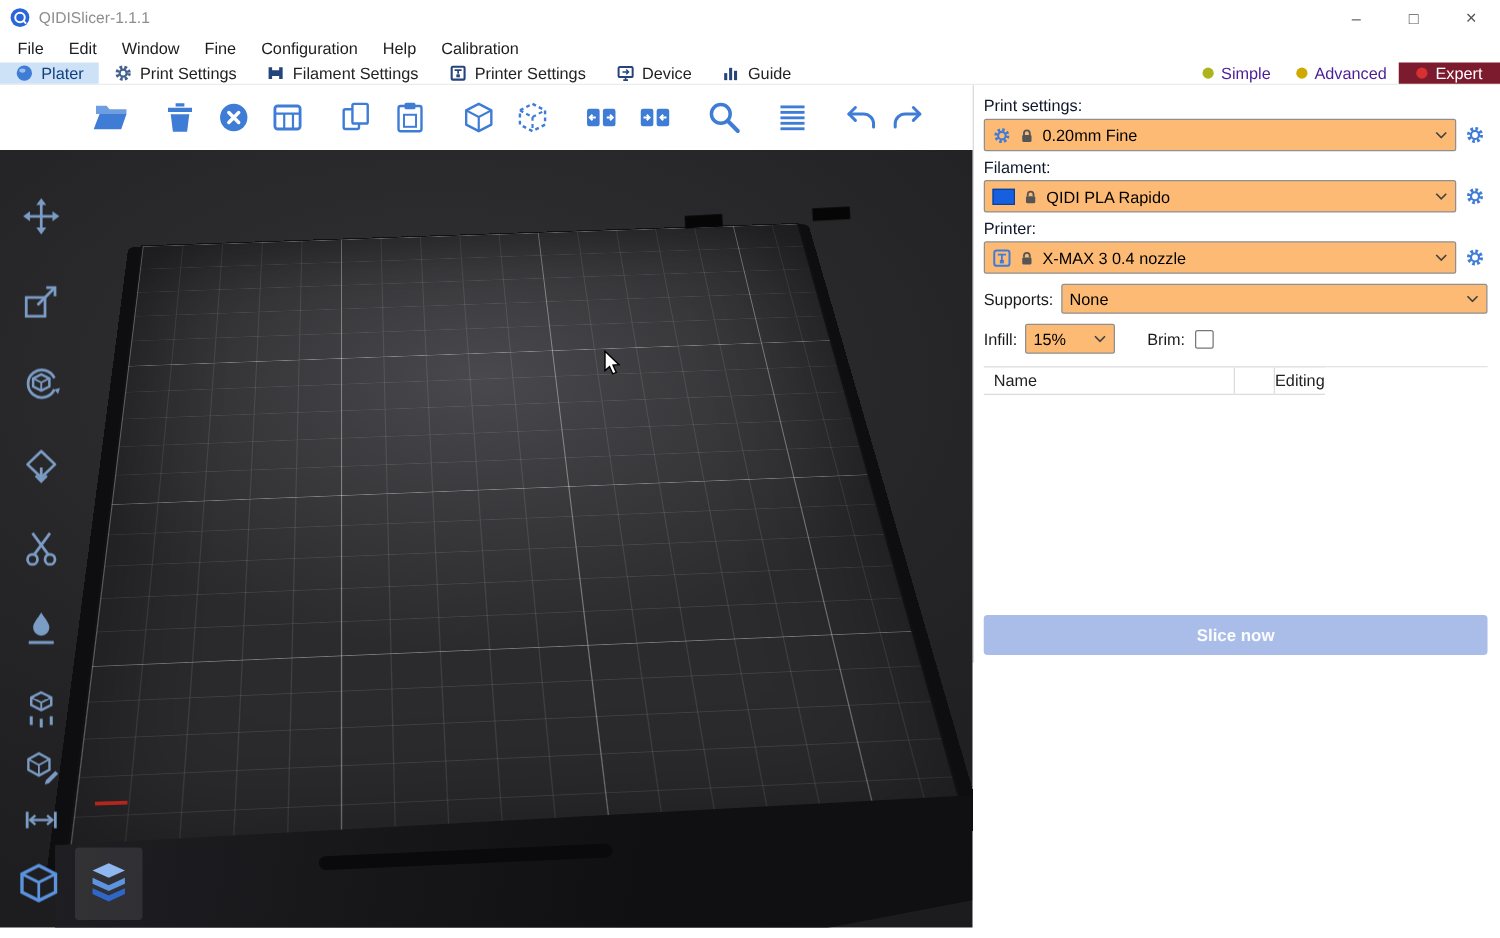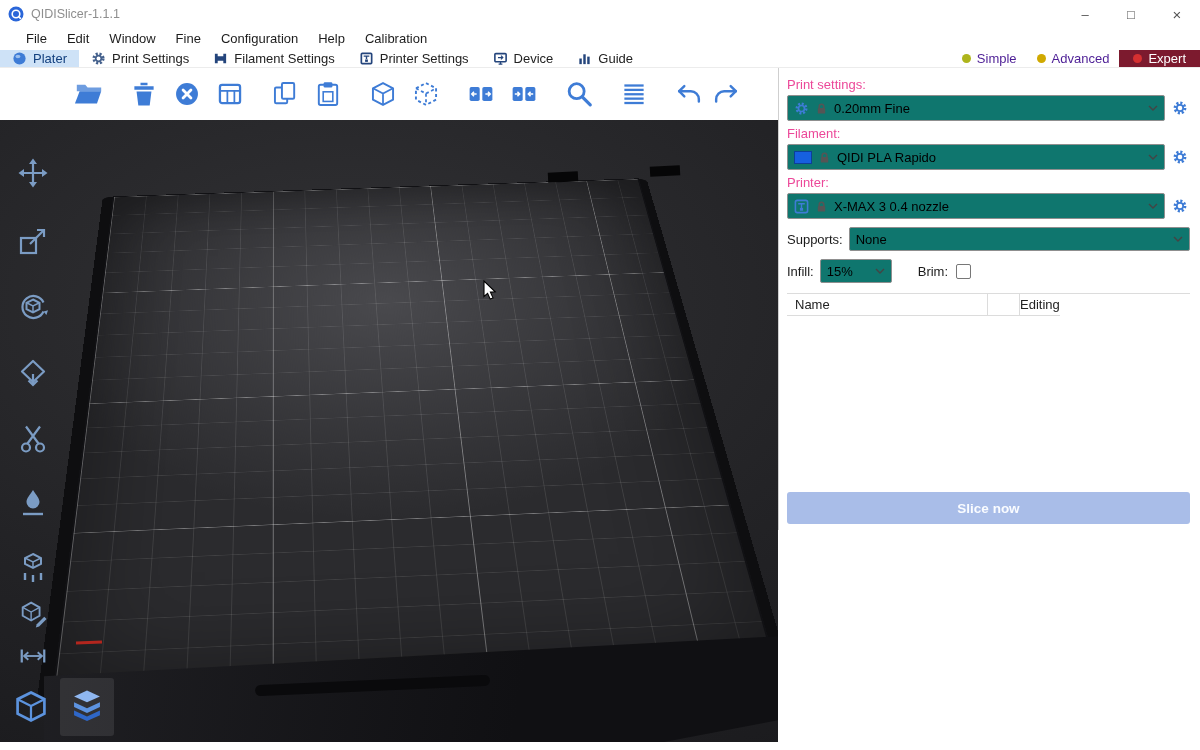--- a/index.html
+++ b/index.html
@@ -11,21 +11,21 @@
   
   .titlebar { height:28px; display:flex; align-items:center; padding-left:8px; background:#fff; }
   .app-logo { width:16px; height:16px; margin-right:7px; display:flex; }
   .tb-title { color:#8e8e8e; font-size:12.5px; }
   .win-controls { margin-left:auto; display:flex; height:28px; }
   .wc { width:46px; height:28px; display:flex; align-items:center; justify-content:center;
         color:#555; font-size:13px; }
   .wc.close { font-size:15px; }
 
   
-  .menubar { height:22px; display:flex; align-items:flex-start; padding-left:16px; background:#fff; }
+  .menubar { height:22px; display:flex; align-items:flex-start; padding-left:4px; background:#fff; }
   .menu-item { padding:0 10px; height:22px; line-height:22px; color:#1c1c1c; }
 
   
   .tabbar { height:26px; display:flex; align-items:stretch; background:#fff; border-bottom:1px solid #ececec; }
   .tab { display:flex; align-items:center; gap:6px; padding:0 12px; color:#222; }
   .tab.active { background:#cee2f7; color:#123f7e; }
   .tab svg { flex:0 0 auto; }
   .tab-spacer { flex:1; }
   .mode { display:flex; align-items:center; gap:6px; padding:0 10px; color:#4c1d95; }
   .mode .dot { width:9px; height:9px; border-radius:50%; }
@@ -72,23 +72,23 @@
   .gizmo { position:absolute; left:10px; width:46px; height:46px; display:flex; align-items:center; justify-content:center; }
 
   
   .vt { position:absolute; top:558px; width:54px; height:58px; display:flex; align-items:center; justify-content:center; }
   .vt.sel { background:rgba(255,255,255,0.09); border-radius:3px; }
 
   .cursor { position:absolute; left:480px; top:160px; }
 
   
   .sidebar { flex:1; display:flex; flex-direction:column; padding:4px 10px 0 8px; background:#fff; }
-  .side-label { margin:5px 0 3px; color:#ec4899; }
+  .side-label { margin:5px 0 3px; color:#0f172a; }
   .preset-row { display:flex; align-items:center; gap:5px; }
-  .combo { flex:1; height:26px; border:1px solid #8f8f8f; border-radius:2px; background:#0f766e;
+  .combo { flex:1; height:26px; border:1px solid #8f8f8f; border-radius:2px; background:#fdba74;
     display:flex; align-items:center; padding:0 6px; gap:6px; color:#000; }
   .combo .combo-text { white-space:nowrap; overflow:hidden; }
   .combo .chev { margin-left:auto; display:flex; }
   .gear-btn { width:20px; height:26px; display:flex; align-items:center; justify-content:center; }
   .swatch { width:18px; height:13px; border:1px solid #0c3f99; flex:0 0 auto; }
   .cicon { display:flex; flex:0 0 auto; }
 
   .opt-row { display:flex; align-items:center; margin-top:8px; }
   .opt-label { margin-right:6px; }
   .combo.small { height:24px; }

